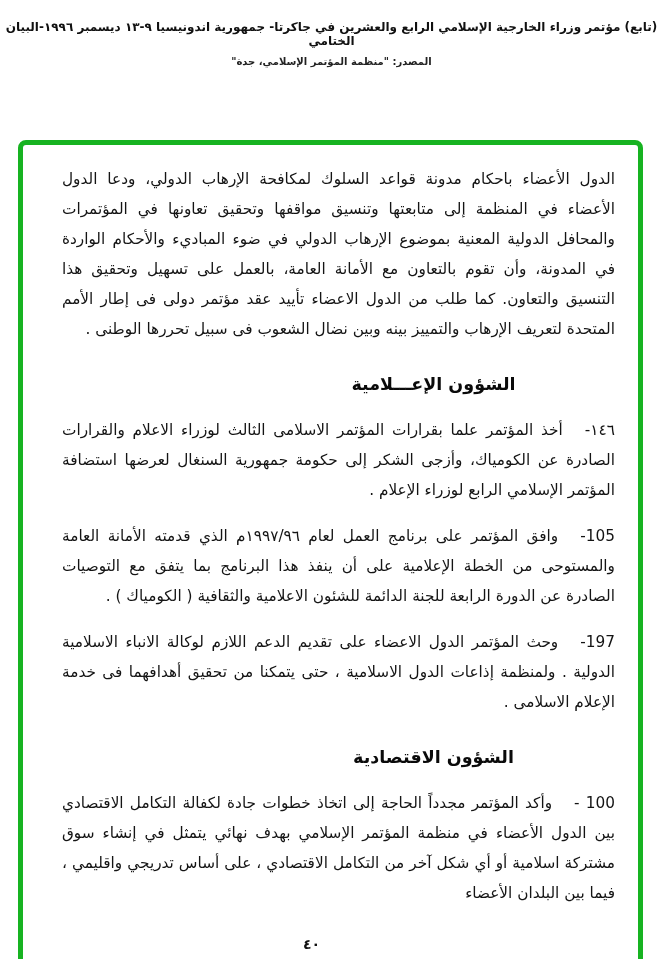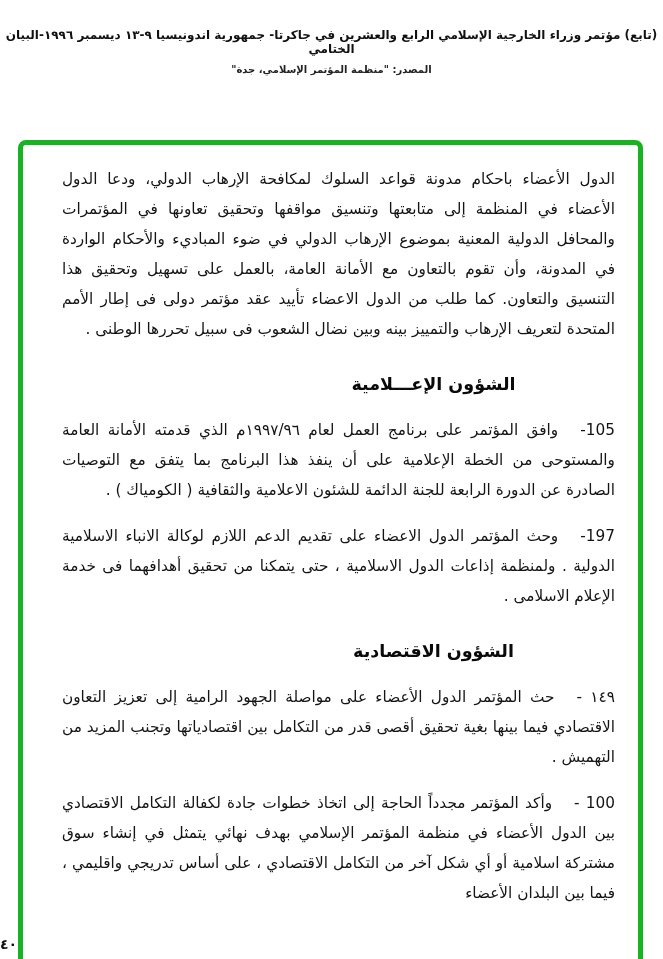--- a/index.html
+++ b/index.html
@@ -7,21 +7,21 @@
     width: 663px; height: 959px;
     background: #ffffff;
     color: #161616;
     font-family: "DejaVu Sans", sans-serif;
     position: relative;
     overflow: hidden;
   }
   .scan-header {
     direction: rtl;
     text-align: center;
-    padding-top: 28px;
+    padding-top: 20px;
   }
   .scan-header .line1 {
     font-size: 12px;
     font-weight: bold;
     letter-spacing: 0px;
     color: #111;
   }
   .scan-header .line2 {
     font-size: 10px;
     font-weight: bold;
@@ -57,21 +57,21 @@
     font-size: 17.5px;
     font-weight: bold;
     text-align: center;
     transform: translateX(95px);
     color: #0a0a0a;
   }
   .page-number {
     position: absolute;
     left: 0; right: 40px;
     top: 936px;
-    text-align: left;
+    text-align: center;
     font-size: 14px;
     font-weight: bold;
     direction: rtl;
     color: #111;
   }
 </style>
 </head>
 <body>
 
 <div class="scan-header">
@@ -79,34 +79,34 @@
   <div class="line2">المصدر: "منظمة المؤتمر الإسلامي، جدة"</div>
 </div>
 
 <div class="content-frame" style="border-color: rgb(23, 179, 33);">
   <div class="body-text">
 
     <p class="para">الدول الأعضاء باحكام مدونة قواعد السلوك لمكافحة الإرهاب الدولي، ودعا الدول الأعضاء في المنظمة إلى متابعتها وتنسيق مواقفها وتحقيق تعاونها في المؤتمرات والمحافل الدولية المعنية بموضوع الإرهاب الدولي في ضوء المباديء والأحكام الواردة في المدونة، وأن تقوم بالتعاون مع الأمانة العامة، بالعمل على تسهيل وتحقيق هذا التنسيق والتعاون. كما طلب من الدول الاعضاء تأييد عقد مؤتمر دولى فى إطار الأمم المتحدة لتعريف الإرهاب والتمييز بينه وبين نضال الشعوب فى سبيل تحررها الوطنى .</p>
 
     <h3 class="section-title">الشؤون الإعـــلامية</h3>
 
+    <p class="item">
+      <span class="item-num">١٤٦-</span><span>أخذ المؤتمر علما بقرارات المؤتمر الاسلامى الثالث لوزراء الاعلام والقرارات الصادرة عن الكومياك، وأزجى الشكر إلى حكومة جمهورية السنغال لعرضها استضافة المؤتمر الإسلامي الرابع لوزراء الإعلام .</span>
+    </p>
 
     <p class="item">
       <span class="item-num">105-</span><span>وافق المؤتمر على برنامج العمل لعام ١٩٩٧/٩٦م الذي قدمته الأمانة العامة والمستوحى من الخطة الإعلامية على أن ينفذ هذا البرنامج بما يتفق مع التوصيات الصادرة عن الدورة الرابعة للجنة الدائمة للشئون الاعلامية والثقافية ( الكومياك ) .</span>
     </p>
 
     <p class="item">
       <span class="item-num">197-</span><span>وحث المؤتمر الدول الاعضاء على تقديم الدعم اللازم لوكالة الانباء الاسلامية الدولية . ولمنظمة إذاعات الدول الاسلامية ، حتى يتمكنا من تحقيق أهدافهما فى خدمة الإعلام الاسلامى .</span>
     </p>
 
     <h3 class="section-title">الشؤون الاقتصادية</h3>
 
-    <p class="item">
-      <span class="item-num">١٤٩ -</span><span>حث المؤتمر الدول الأعضاء على مواصلة الجهود الرامية إلى تعزيز التعاون الاقتصادي فيما بينها بغية تحقيق أقصى قدر من التكامل بين اقتصادياتها وتجنب المزيد من التهميش .</span>
-    </p>
 
     <p class="item">
       <span class="item-num">100 -</span><span>وأكد المؤتمر مجدداً الحاجة إلى اتخاذ خطوات جادة لكفالة التكامل الاقتصادي بين الدول الأعضاء في منظمة المؤتمر الإسلامي بهدف نهائي يتمثل في إنشاء سوق مشتركة اسلامية أو أي شكل آخر من التكامل الاقتصادي ، على أساس تدريجي واقليمي ، فيما بين البلدان الأعضاء</span>
     </p>
 
   </div>
 </div>
 
 <div class="page-number">٤٠</div>
 

